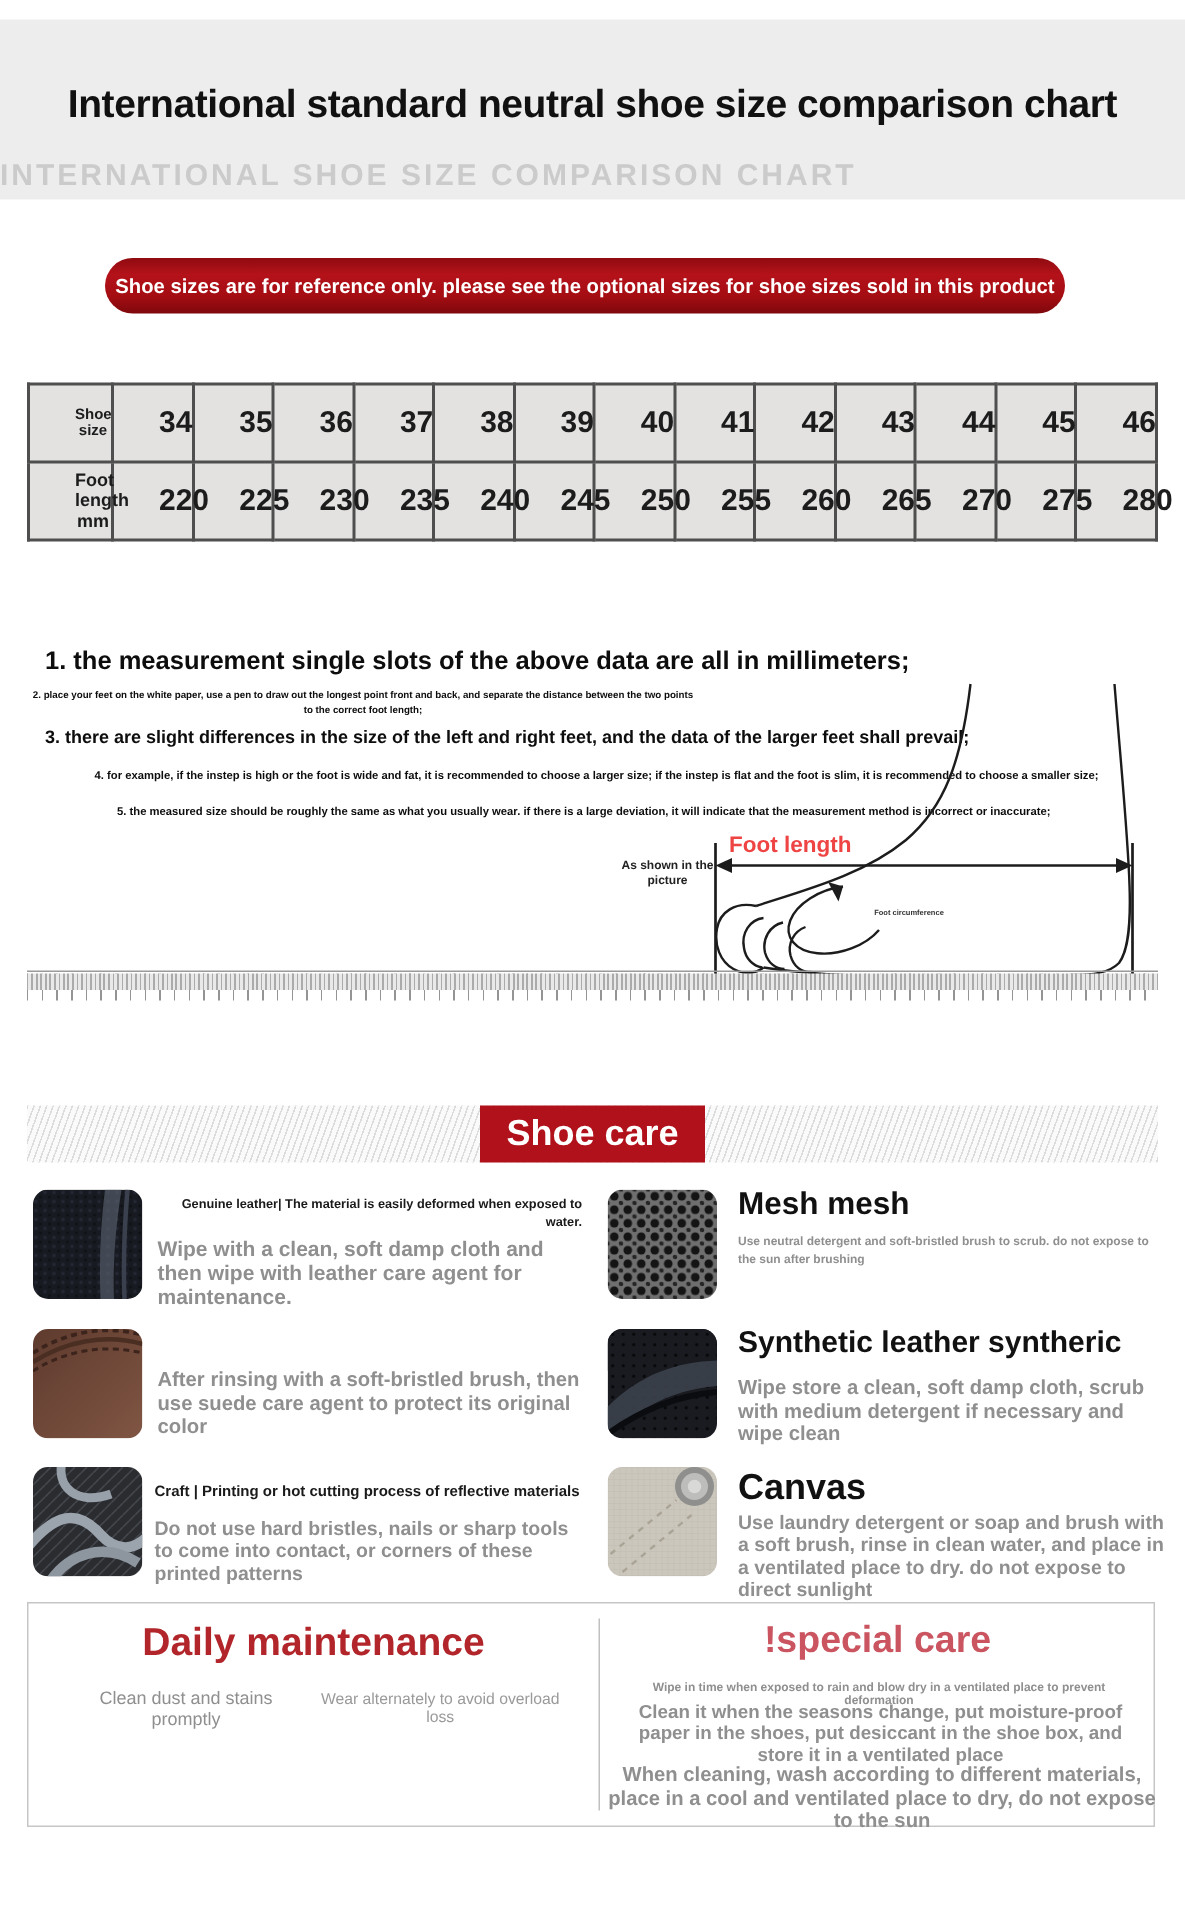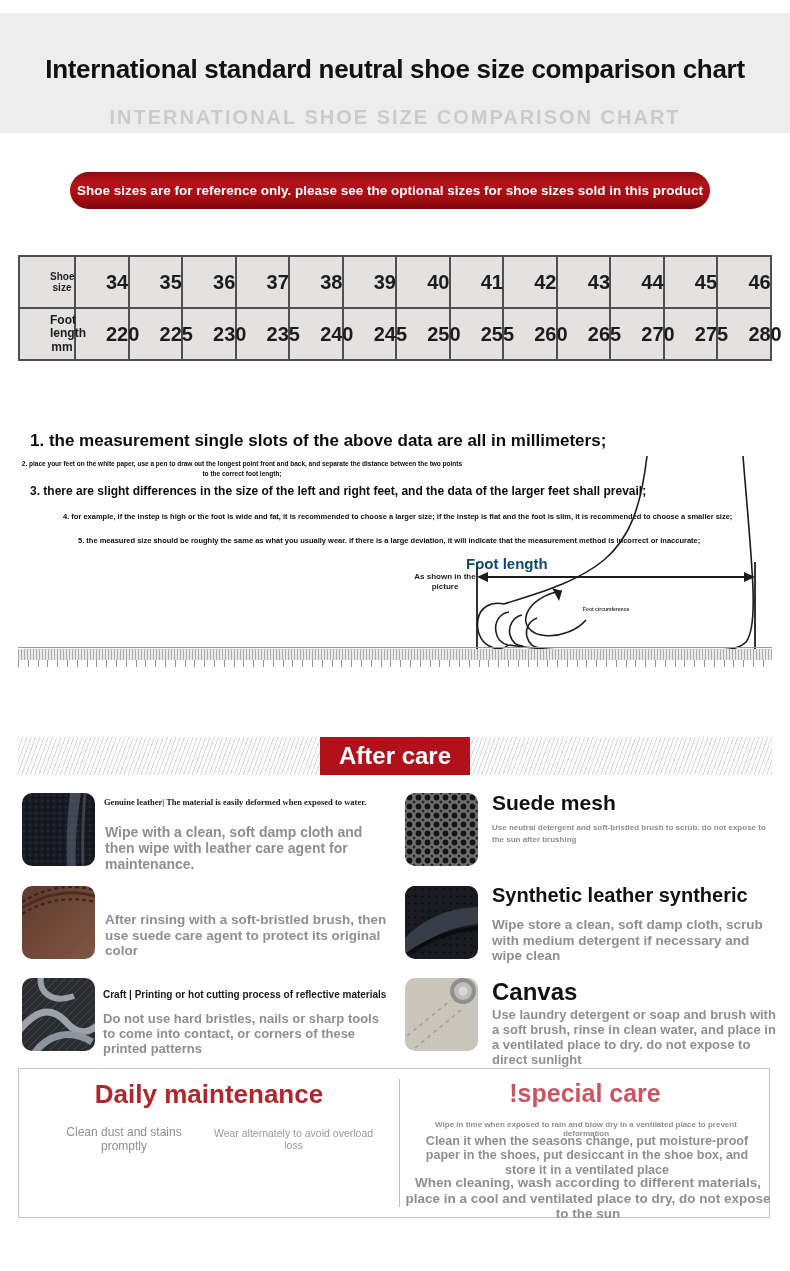--- a/index.html
+++ b/index.html
@@ -4,21 +4,21 @@
 <style>
   * { margin:0; padding:0; box-sizing:border-box; }
   html,body { background:#fff; }
   body { font-family:"Liberation Sans", sans-serif; color:#1a1a1a; }
   .page { position:relative; width:790px; height:1271px; background:#fff; overflow:hidden; margin:0 auto; }
 
   
   .header-band { position:absolute; left:0; top:13px; width:790px; height:120px; background:#ededed; }
   .main-title { position:absolute; left:0; top:41px; width:100%; text-align:center;
     font-size:26px; font-weight:700; letter-spacing:-0.3px; color:#111; }
-  .sub-title { position:absolute; left:0; top:93px; width:100%; text-align:center;
+  .sub-title { position:absolute; left:0; top:93px; width:100%; text-align:left;
     font-size:20px; font-weight:700; letter-spacing:2px; color:#cbcbcb; }
 
   
   .notice-pill { position:absolute; left:70px; top:172px; width:640px; height:37px; border-radius:19px;
     background:linear-gradient(180deg,#8f0b10 0%,#b5121a 30%,#a30d12 70%,#7e080c 100%);
     color:#fff; font-size:13.5px; font-weight:700; text-align:center; line-height:37px; }
 
   
   .size-table { position:absolute; left:18px; top:255px; width:754px; border-collapse:collapse; table-layout:fixed; }
   .size-table th, .size-table td { border:2px solid #4f4f4f; background:#e3e2e1; height:52px;
@@ -31,21 +31,21 @@
   
   .note { position:absolute; color:#0d0d0d; font-weight:700; }
   .note-1 { left:30px; top:431px; font-size:17px; }
   .note-2 { left:18px; top:459px; width:448px; font-size:6.5px; text-align:center; line-height:1.5; }
   .note-3 { left:30px; top:484px; font-size:12px; }
   .note-4 { left:63px; top:512px; font-size:7.5px; }
   .note-5 { left:78px; top:536px; font-size:7.5px; }
 
   
   .foot-svg { position:absolute; left:410px; top:462px; width:362px; height:190px; overflow:visible; }
-  .foot-length-label { position:absolute; left:466px; top:555px; font-size:15px; font-weight:700; color:#0c4a6e; }
+  .foot-length-label { position:absolute; left:486px; top:555px; font-size:15px; font-weight:700; color:#ef4444; }
   .as-shown-label { position:absolute; left:413px; top:572px; width:64px; font-size:8px; font-weight:700;
     text-align:center; line-height:1.25; color:#222; }
   .circumference-label { position:absolute; left:578px; top:606px; width:56px; font-size:5px; font-weight:700;
     text-align:center; line-height:1.4; color:#333; }
 
   
   .ruler { position:absolute; left:18px; top:647px; width:754px; height:20px; border-top:1px solid #9a9a9a; }
   .ruler-fine { position:absolute; left:0; top:1px; width:100%; height:11px;
     background:repeating-linear-gradient(90deg,#ababab 0 1px,#e9e9e9 1px 3px); }
   .ruler-long { position:absolute; left:0; top:1px; width:100%; height:18px;
@@ -163,56 +163,56 @@
   <div class="foot-length-label">Foot length</div>
   <div class="as-shown-label">As shown in the picture</div>
   <div class="circumference-label">Foot circumference</div>
 
   <div class="ruler">
     <div class="ruler-long"></div>
     <div class="ruler-fine"></div>
   </div>
 
   <div class="stripe-band">
-    <div class="care-banner">After care</div>
+    <div class="care-banner">Shoe care</div>
   </div>
 
   <div class="thumb" style="left:22px; top:793px;">
     <svg viewBox="0 0 73 73">
       <defs>
         <pattern id="p-gl" width="6" height="6" patternUnits="userSpaceOnUse">
           <rect width="6" height="6" fill="#171a20"></rect>
           <circle cx="2" cy="2" r="1.2" fill="#242834"></circle>
           <circle cx="5" cy="5" r="0.9" fill="#0d0f14"></circle>
         </pattern>
       </defs>
       <rect width="73" height="73" fill="url(#p-gl)"></rect>
       <path d="M48,0 L59,0 C55,25 53,50 54,73 L45,73 C44,48 45,24 48,0Z" fill="#555c6a" opacity="0.7"></path>
       <path d="M63,0 C61,24 60,50 61,73" stroke="#3a404d" stroke-width="3" fill="none"></path>
     </svg>
   </div>
-  <div class="care-text t-small-title" style="left:104px; top:797px; width:284px; text-align:left;font-family:Liberation Serif, serif;">Genuine leather| The material is easily deformed when exposed to water.</div>
+  <div class="care-text t-small-title" style="left:104px; top:797px; width:284px; text-align:right;">Genuine leather| The material is easily deformed when exposed to water.</div>
   <div class="care-text t-gray-big" style="left:105px; top:824px; width:288px; font-size:14px;">Wipe with a clean, soft damp cloth and then wipe with leather care agent for maintenance.</div>
 
   <div class="thumb" style="left:405px; top:793px;">
     <svg viewBox="0 0 73 73">
       <defs>
         <pattern id="p-ms" width="9" height="9" patternUnits="userSpaceOnUse">
           <rect width="9" height="9" fill="#6f6f6f"></rect>
           <circle cx="4.5" cy="4.5" r="2.9" fill="#141414"></circle>
           <circle cx="0" cy="0" r="1.5" fill="#202020"></circle>
           <circle cx="9" cy="9" r="1.5" fill="#202020"></circle>
           <circle cx="9" cy="0" r="1.5" fill="#2a2a2a"></circle>
           <circle cx="0" cy="9" r="1.5" fill="#2a2a2a"></circle>
         </pattern>
       </defs>
       <rect width="73" height="73" fill="url(#p-ms)"></rect>
     </svg>
   </div>
-  <div class="care-text t-big-title" style="left:492px; top:791px; font-size:21px;">Suede mesh</div>
+  <div class="care-text t-big-title" style="left:492px; top:791px; font-size:21px;">Mesh mesh</div>
   <div class="care-text t-gray-small" style="left:492px; top:822px; width:278px;">Use neutral detergent and soft-bristled brush to scrub. do not expose to the sun after brushing</div>
 
   <div class="thumb" style="left:22px; top:886px;">
     <svg viewBox="0 0 73 73">
       <defs>
         <linearGradient id="g-sd" x1="0" y1="0" x2="1" y2="1">
           <stop offset="0" stop-color="#5e3b2e"></stop>
           <stop offset="1" stop-color="#805543"></stop>
         </linearGradient>
       </defs>

